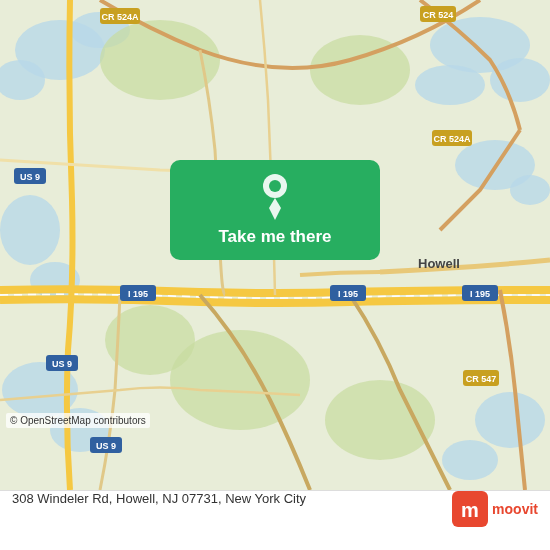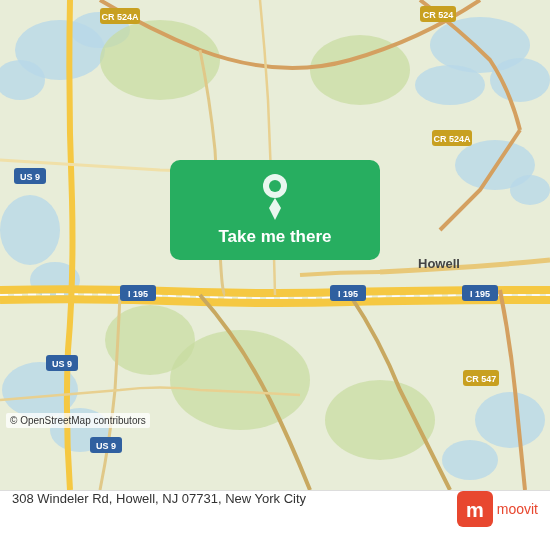--- a/index.html
+++ b/index.html
@@ -51,21 +51,21 @@
       gap: 4px;
     }
 
     #moovit-logo .logo-icon {
       width: 36px;
       height: 36px;
     }
 
     #moovit-text {
       font-size: 14px;
-      font-weight: normal;
+      font-weight: bold;
       color: #e8472f;
     }
 
     
     #osm-attribution {
       position: absolute;
       bottom: 62px;
       left: 6px;
       background: rgba(255,255,255,0.75);
       font-size: 10px;

